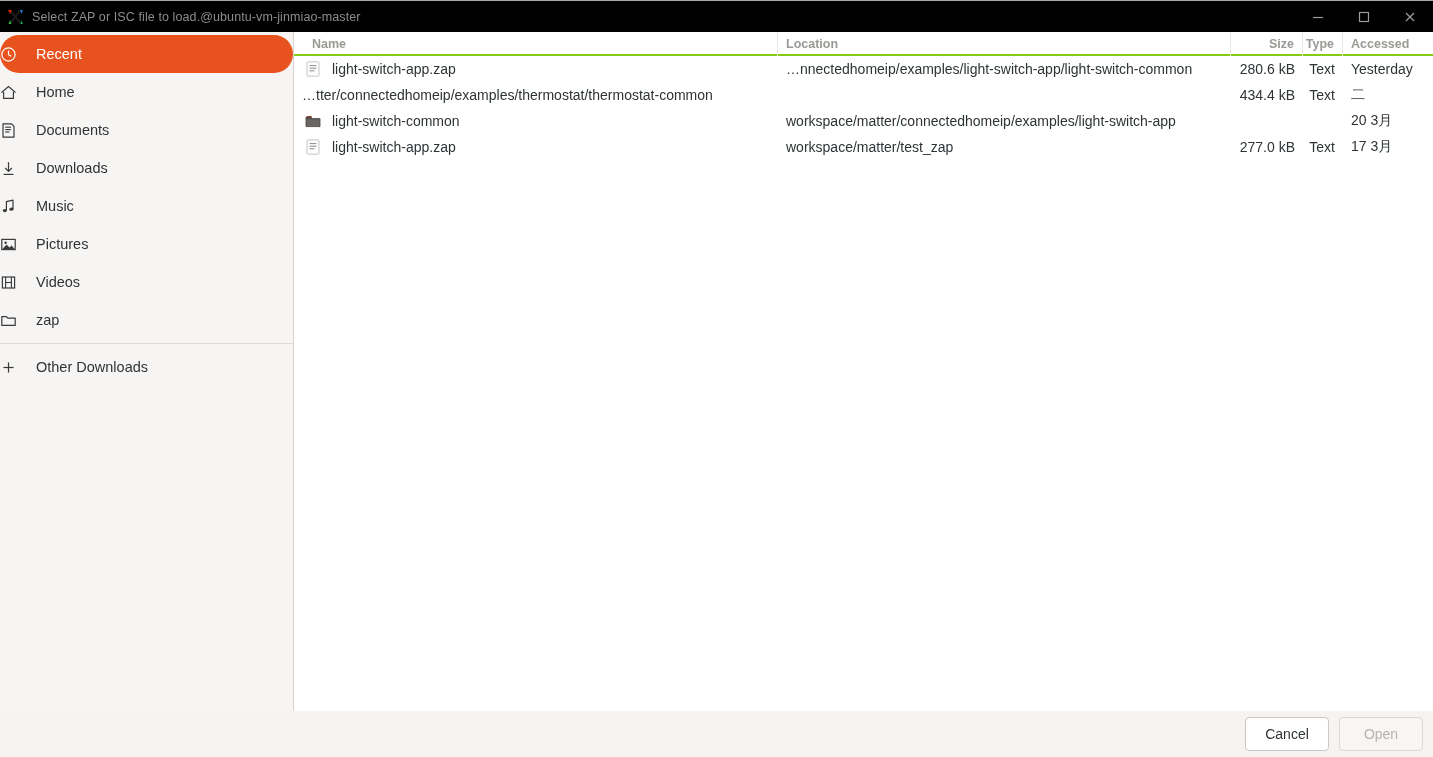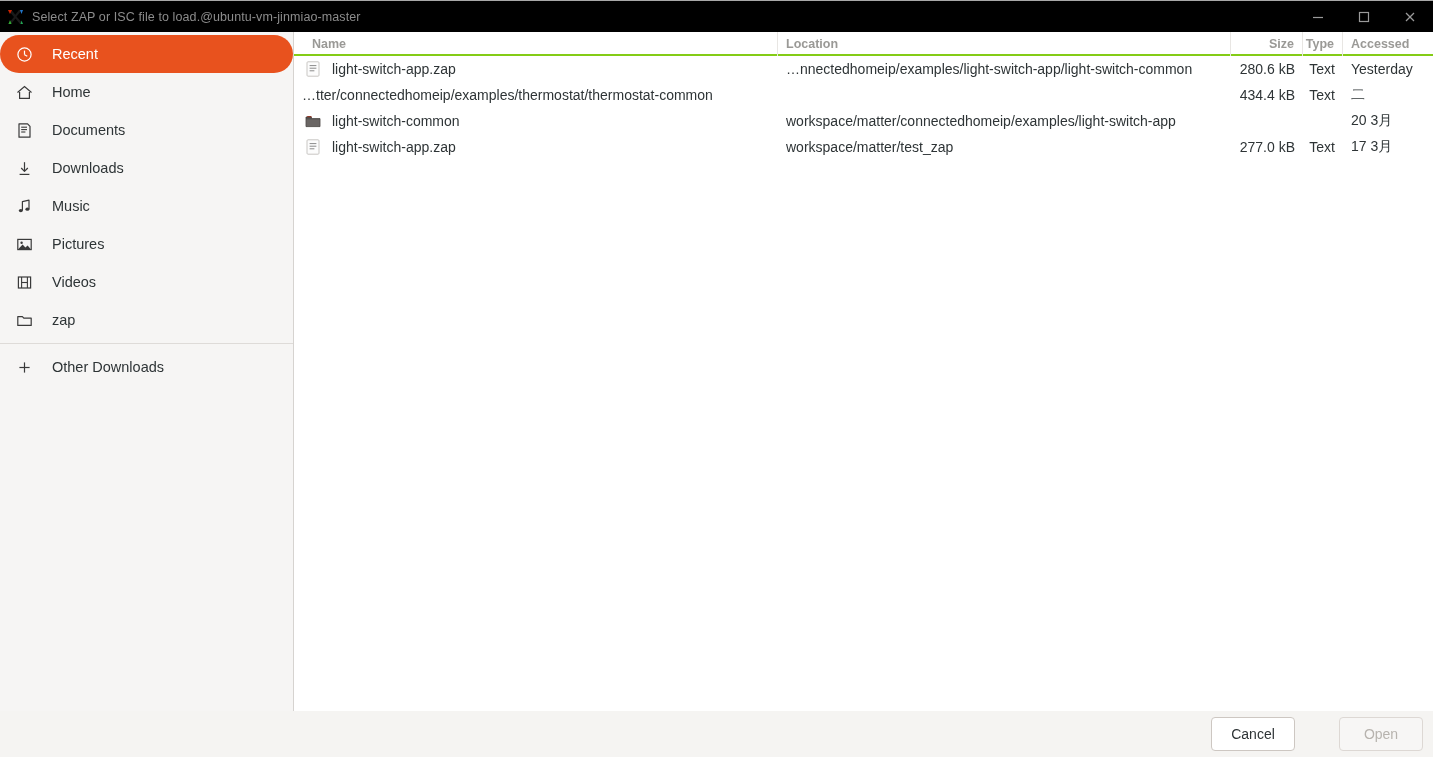--- a/index.html
+++ b/index.html
@@ -65,21 +65,20 @@
     width:294px; min-width:294px;
     background:#f6f5f4;
     border-right:1px solid #d6d3d0;
     display:flex; flex-direction:column;
     padding-top:3px;
     position:relative;
   }
   .side-item {
     height:38px;
     display:flex; align-items:center;
-    padding-left:16px;
     color:#2e3436;
     font-size:14.5px;
     white-space:nowrap;
     border-radius:19px;
   }
   .side-item.active {
     background:#e8521e;
     color:#ffffff;
   }
   .side-icon {
@@ -168,21 +167,20 @@
     min-width:84px;
     height:34px;
     padding:0 16px;
     border-radius:4px;
     border:1px solid #cdc7c2;
     background:#ffffff;
     font-size:14px;
     color:#2e3436;
     display:flex; align-items:center; justify-content:center;
     font-family:"Liberation Sans", sans-serif;
-    margin-left:34px;
   }
   .btn.disabled {
     background:#f7f6f5;
     color:#b7b3ae;
     border-color:#ddd8d4;
   }
 </style>
 </head>
 <body>
 

